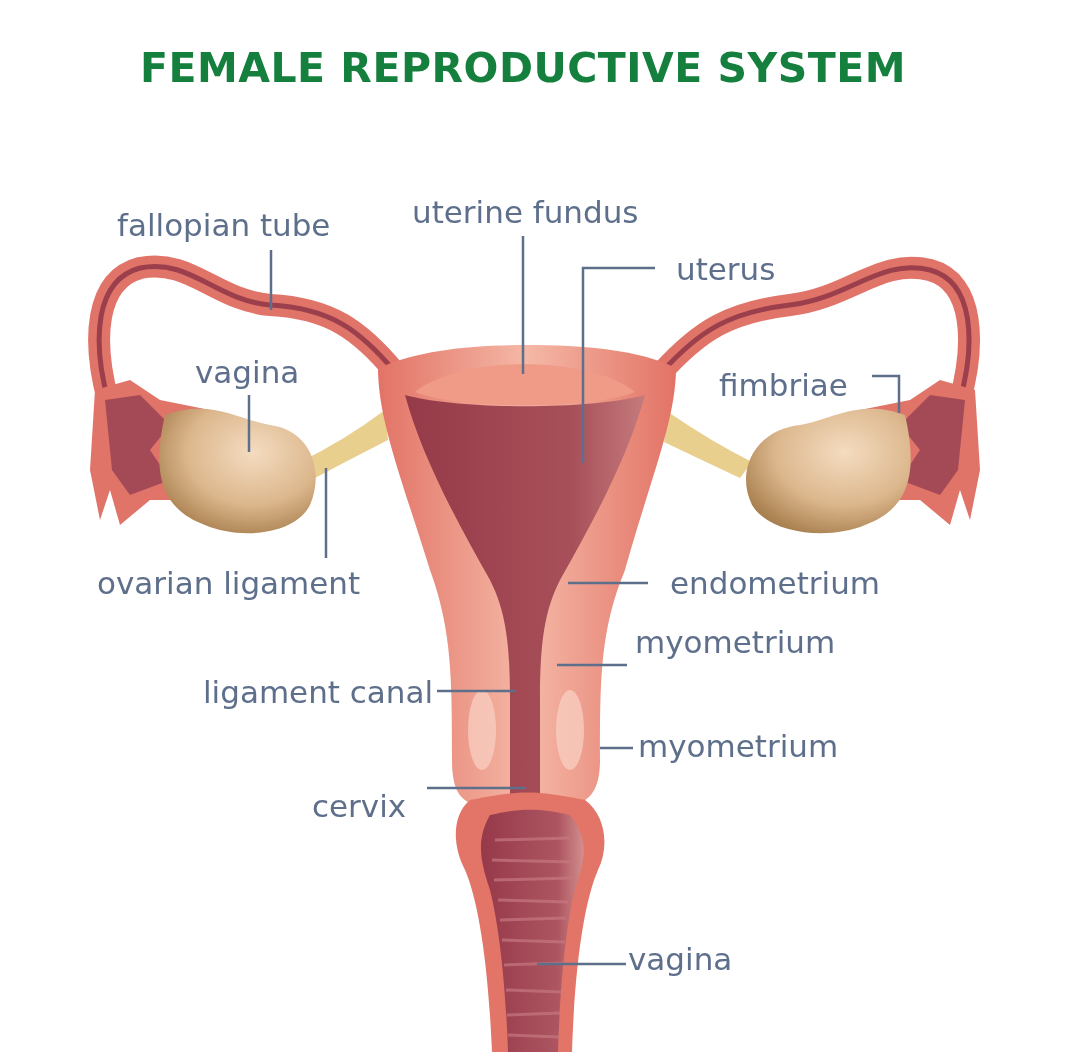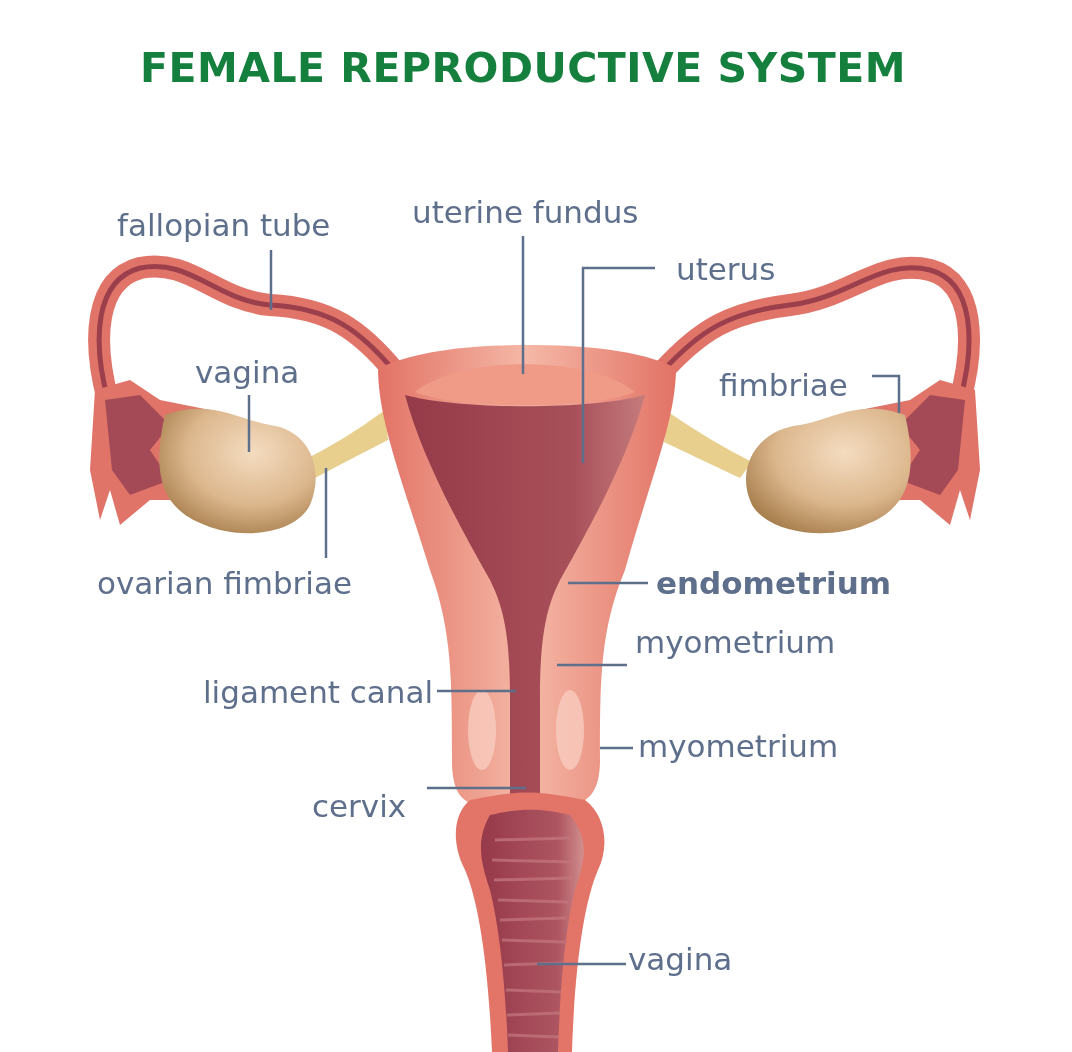--- a/index.html
+++ b/index.html
@@ -103,19 +103,19 @@
     <line x1="427" y1="788" x2="526" y2="788"></line>
     <line x1="537" y1="964" x2="626" y2="964"></line>
   </g>
 </svg>
 
 <div class="label" style="left:117px;top:210px;">fallopian tube</div>
 <div class="label" style="left:412px;top:197px;">uterine fundus</div>
 <div class="label" style="left:676px;top:254px;">uterus</div>
 <div class="label" style="left:195px;top:357px;">vagina</div>
 <div class="label" style="left:719px;top:370px;">fimbriae</div>
-<div class="label" style="left:97px;top:568px;">ovarian fimbriae</div>
-<div class="label" style="left:656px;top:568px;font-weight:bold;">endometrium</div>
+<div class="label" style="left:97px;top:568px;">ovarian ligament</div>
+<div class="label" style="left:670px;top:568px;">endometrium</div>
 <div class="label" style="left:635px;top:627px;">myometrium</div>
 <div class="label" style="left:203px;top:677px;">ligament canal</div>
 <div class="label" style="left:638px;top:731px;">myometrium</div>
 <div class="label" style="left:312px;top:771px;margin-top:20px;">cervix</div>
 <div class="label" style="left:628px;top:944px;">vagina</div>
 
 </body></html>

